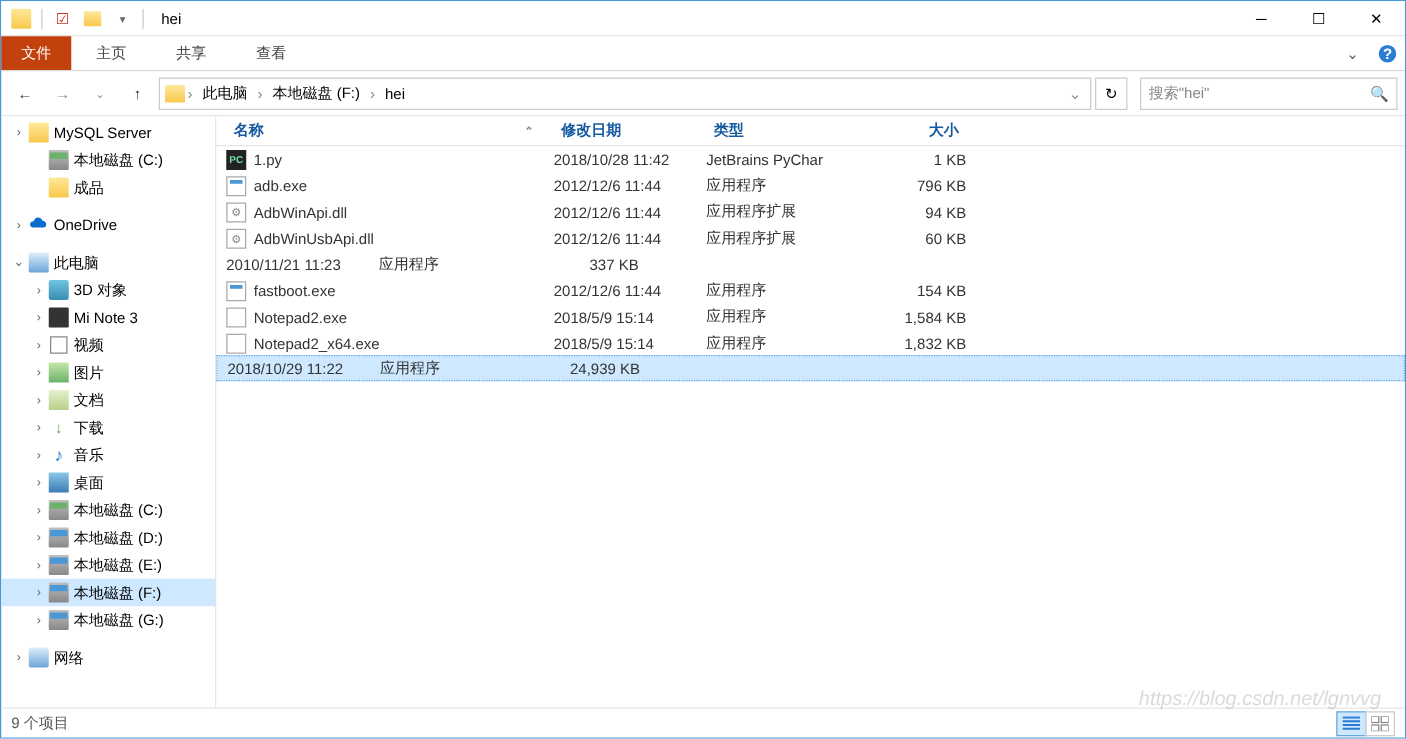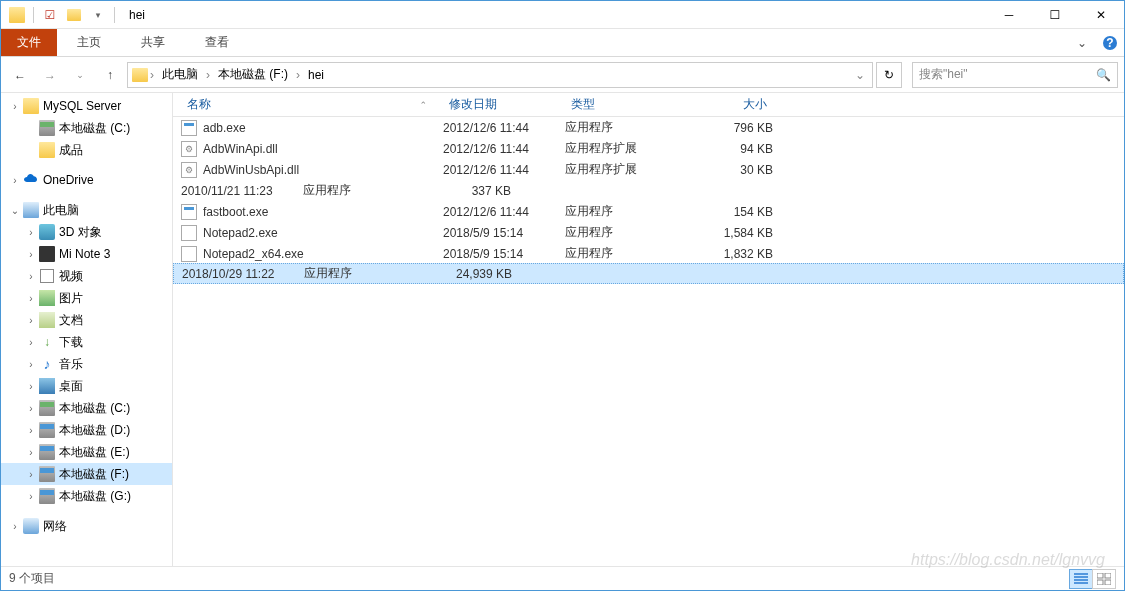--- a/index.html
+++ b/index.html
@@ -37,21 +37,21 @@
 .tree { width: 172px; border-right: 1px solid #e5e5e5; padding: 2px 0; overflow: auto; }
 .tree .node { display: flex; align-items: center; padding: 2px 4px 2px 8px; height: 22px; white-space: nowrap; }
 .tree .node.indent1 { padding-left: 24px; }
 .tree .node.selected { background: #cde8ff; }
 .tree .node svg, .tree .node .ic { width: 16px; height: 16px; margin-right: 4px; flex-shrink: 0; }
 .tree .expander { width: 12px; text-align: center; color: #666; margin-right: 2px; font-size: 10px; }
 .tree .blank { height: 8px; }
 
 .files { flex: 1; display: flex; flex-direction: column; }
 .headers { display: flex; border-bottom: 1px solid #e5e5e5; height: 24px; align-items: center; color: #15599e; padding-left: 8px; }
-.headers .col { padding: 0 6px; }
+.headers .col { padding: 0 6px; font-weight: bold; }
 .col-name { width: 262px; display: flex; align-items: center; gap: 4px; }
 .col-date { width: 122px; }
 .col-type { width: 118px; }
 .col-size { width: 90px; text-align: right; }
 .rows { flex: 1; overflow: auto; }
 .row { display: flex; align-items: center; height: 21px; padding-left: 8px; color: #333; }
 .row.selected { background: #cde8ff; border: 1px dotted #68a8e0; margin: -1px 0 -1px 0; }
 .row .col-name { display: flex; align-items: center; gap: 6px; }
 .row .ic { width: 16px; height: 16px; flex-shrink: 0; }
 .sort-ind { font-size: 9px; color: #888; margin-left: 6px; }
@@ -268,20 +268,29 @@
           <span>名称</span>
           <span class="sort-ind" style="margin-left:auto;margin-right:10px">⌃</span>
         </div>
         <div class="col col-date">修改日期</div>
         <div class="col col-type">类型</div>
         <div class="col col-size">大小</div>
       </div>
       <div class="rows" id="file-rows">
           <div class="row">
             <div class="col col-name">
+              <span class="ic ic-pycharm">PC</span>
+              <span>1.py</span>
+            </div>
+            <div class="col col-date">2018/10/28 11:42</div>
+            <div class="col col-type">JetBrains PyChar</div>
+            <div class="col col-size">1 KB</div>
+          </div>
+          <div class="row">
+            <div class="col col-name">
               <span class="ic ic-exe"></span>
               <span>adb.exe</span>
             </div>
             <div class="col col-date">2012/12/6 11:44</div>
             <div class="col col-type">应用程序</div>
             <div class="col col-size">796 KB</div>
           </div>
           <div class="row">
             <div class="col col-name">
               <span class="ic ic-dll"></span>
@@ -291,21 +300,21 @@
             <div class="col col-type">应用程序扩展</div>
             <div class="col col-size">94 KB</div>
           </div>
           <div class="row">
             <div class="col col-name">
               <span class="ic ic-dll"></span>
               <span>AdbWinUsbApi.dll</span>
             </div>
             <div class="col col-date">2012/12/6 11:44</div>
             <div class="col col-type">应用程序扩展</div>
-            <div class="col col-size">30 KB</div>
+            <div class="col col-size">60 KB</div>
           </div>
           <div class="row">
             <div class="col col-date">2010/11/21 11:23</div>
             <div class="col col-type">应用程序</div>
             <div class="col col-size">337 KB</div>
           </div>
           <div class="row">
             <div class="col col-name">
               <span class="ic ic-exe"></span>
               <span>fastboot.exe</span>

